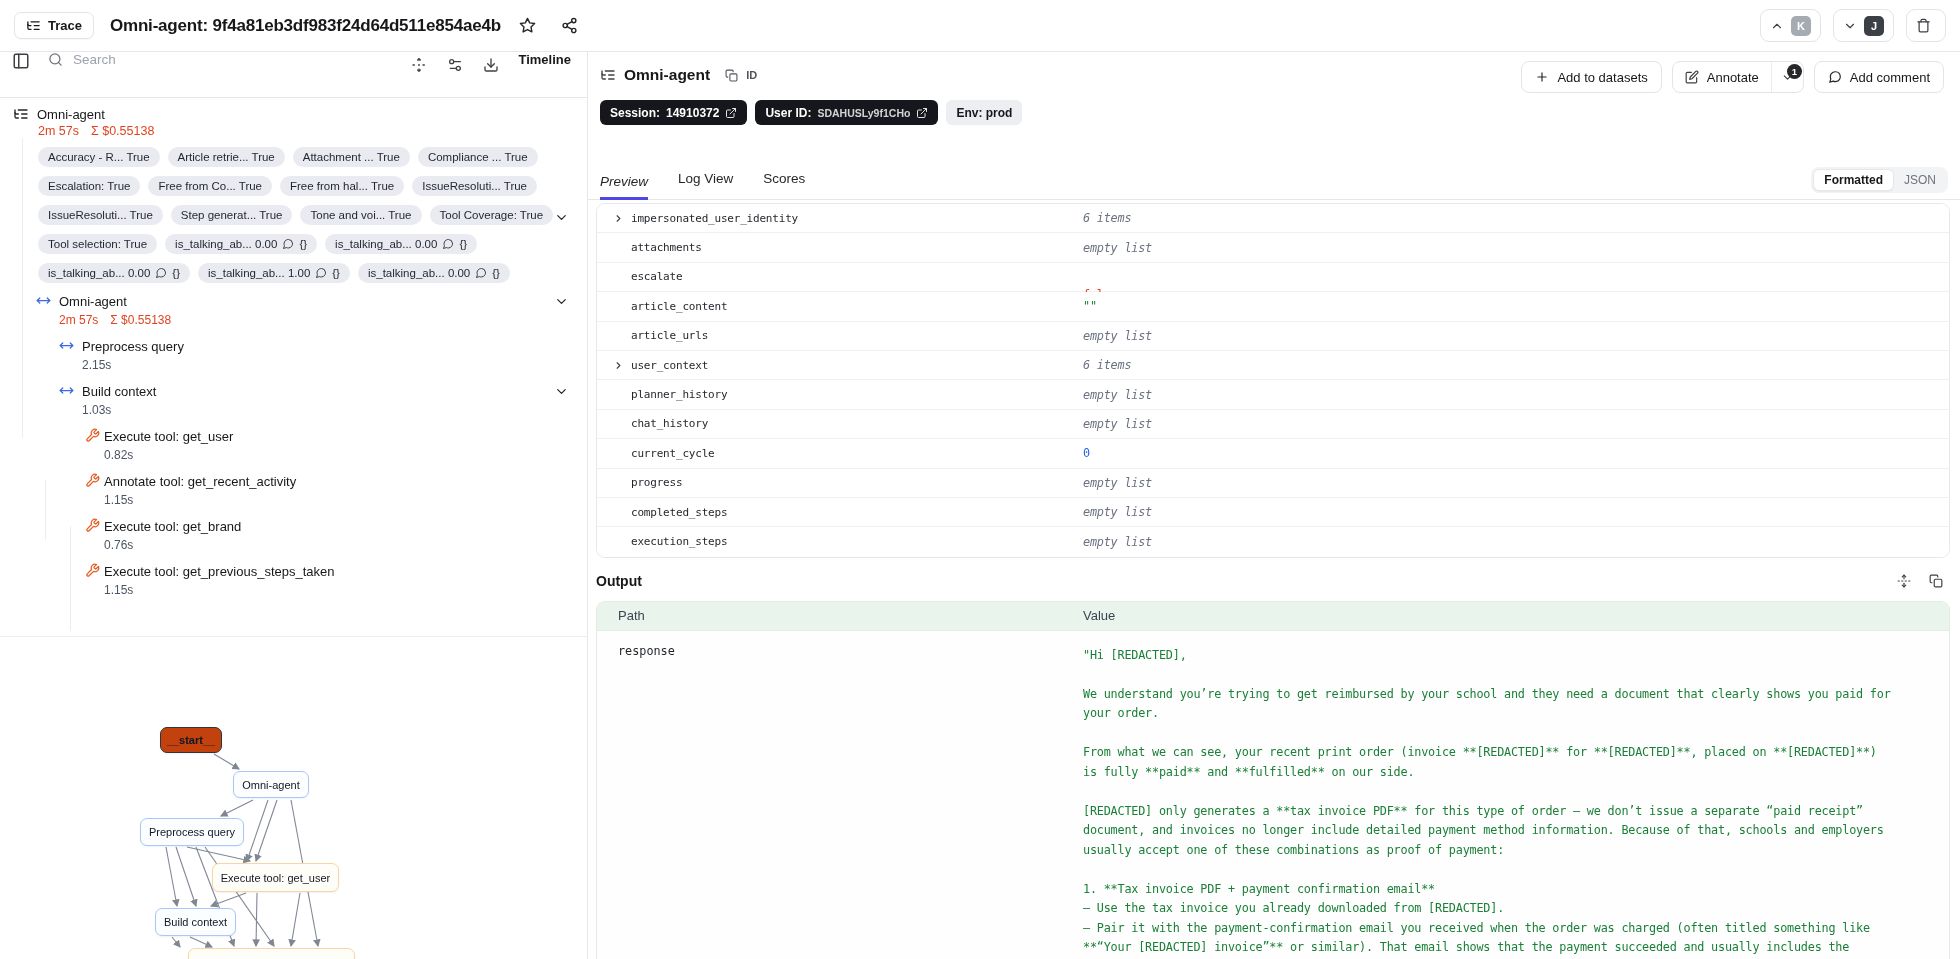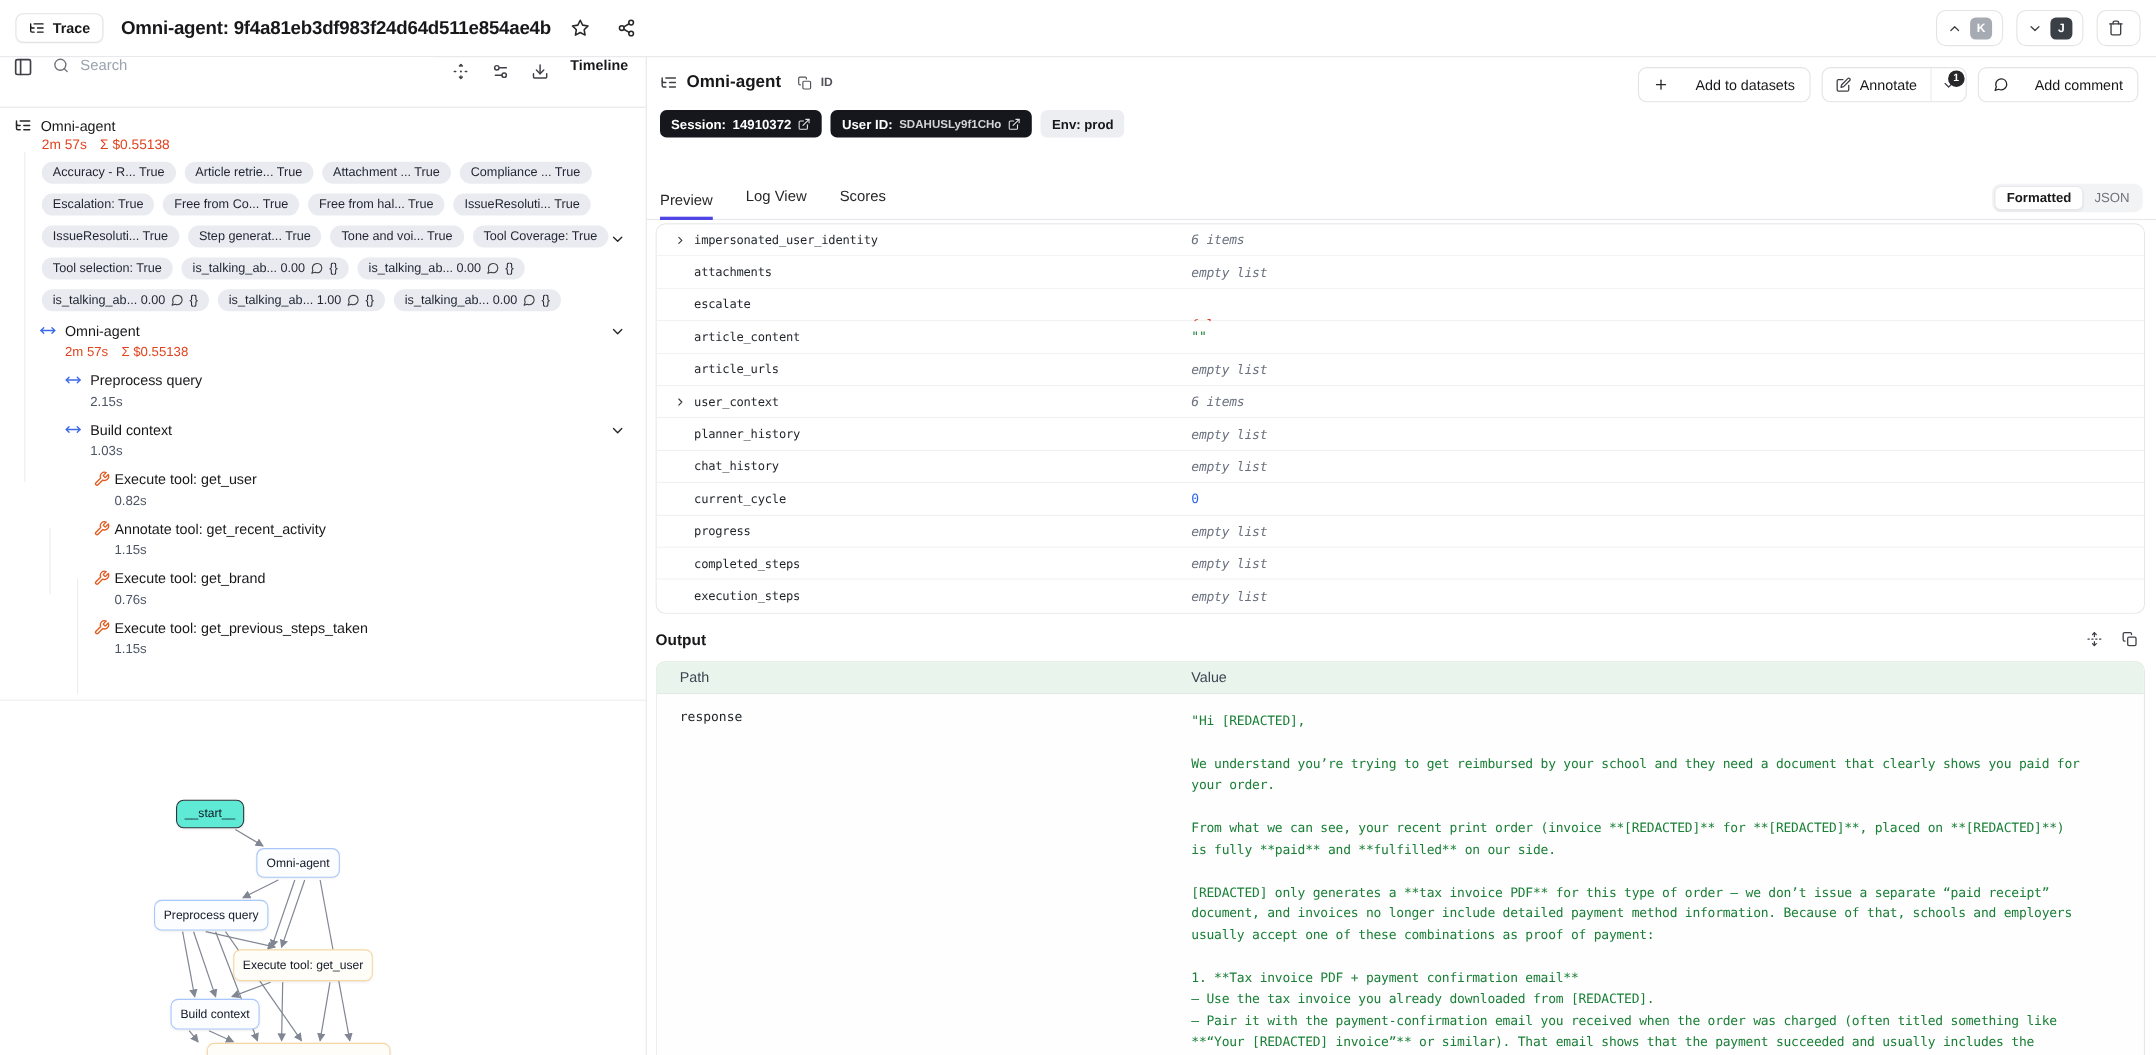--- a/index.html
+++ b/index.html
@@ -84,21 +84,21 @@
   .root-chevron svg { width:15px; height:15px; stroke:currentColor; fill:none; stroke-width:2;
     stroke-linecap:round; stroke-linejoin:round; }
   .guide { position:absolute; width:1px; background:#ebedf0; }
 
   
   .graph-pane { flex:1; position:relative; border-top:1px solid #ebedf0; overflow:hidden; }
   .graph-edges { position:absolute; inset:0; }
   .gnode { position:absolute; display:flex; align-items:center; justify-content:center;
     font-size:11px; color:#111827; border-radius:7px; background:#fff; cursor:pointer;
     box-shadow:0 1px 2px rgba(16,24,40,.06); white-space:nowrap; }
-  .gnode.start { background:#5eead4; border:1.6px solid #2f353d; font-weight:400; }
+  .gnode.start { background:#c2410c; border:1.6px solid #2f353d; font-weight:700; }
   .gnode.blue { background:#fbfdff; border:1.6px solid #a8c7fa; }
   .gnode.orange { background:#fffdf8; border:1.6px solid #f5d7a3; }
 
   
   .main-head { position:relative; padding:9px 14px 0 12px; height:108px; }
   .mh-titlerow { display:flex; align-items:center; gap:8px; height:28px; }
   .mh-titlerow .ic { width:16px; height:16px; color:#3f3f46; }
   .mh-title { font-size:15.5px; font-weight:600; }
   .mh-copy { width:22px; height:22px; border:none; background:transparent; cursor:pointer;
     display:flex; align-items:center; justify-content:center; margin-left:2px; }
@@ -106,42 +106,42 @@
   .mh-idlabel { font-size:11px; font-weight:600; color:#52525b; margin-left:-4px; }
   .mh-time { font-size:13px; margin-top:8px; }
   .mh-badges { display:flex; gap:8px; margin-top:11px;align-items:flex-end; }
   .pill { height:25px; border-radius:6px; display:inline-flex; align-items:center; gap:6px;
     padding:0 10px; font-size:12px; font-weight:600; cursor:pointer; }
   .pill.dark { background:#15171c; color:#fff; }
   .pill.light { background:#eceef2; color:#18181b; cursor:default; }
   .pill .sub { font-size:10.5px; font-weight:700; color:#d4d4d8; }
   .pill .ic { width:12px; height:12px; color:#e4e4e7; }
   .actions { position:absolute; top:9px; right:16px; display:flex; gap:10px; align-items:center; }
-  .abtn { height:32px; display:inline-flex; align-items:center; gap:24px; padding:0 13px;
+  .abtn { height:32px; display:inline-flex; align-items:center; gap:8px; padding:0 13px;
     background:#fff; border:1px solid #e4e4e7; border-radius:8px; font-size:13px; font-weight:500;
     color:#18181b; cursor:pointer; font-family:"Liberation Sans",sans-serif; }
   .abtn .ic { width:14px; height:14px; color:#27272a; }
   .annotate-group { display:inline-flex; align-items:stretch; border:1px solid #e4e4e7;
     border-radius:8px; background:#fff; overflow:visible; }
   .annotate-main { display:inline-flex; align-items:center; gap:8px; padding:0 12px; height:30px;
     font-size:13px; font-weight:500; cursor:pointer; }
   .annotate-main .ic { width:14px; height:14px; }
   .annotate-split { display:inline-flex; align-items:center; border-left:1px solid #ececee;
     padding:0 9px; cursor:pointer; position:relative; }
   .annotate-split .ic { width:13px; height:13px; }
   .count-bubble { position:absolute; top:2px; right:1px; min-width:15px; height:15px; border-radius:8px;
     background:#27272a; color:#fff; font-size:9.5px; font-weight:700; display:flex;
     align-items:center; justify-content:center; padding:0 4px; }
 
   
   .tabs-row { height:40px; border-bottom:1px solid #e6e7ea; display:flex; align-items:flex-end;
     padding:0 14px 0 12px; position:relative; }
   .tab { font-size:13.5px; color:#27272a; padding-bottom:11px; margin-right:30px; cursor:pointer;
     border-bottom:3px solid transparent; margin-bottom:-1px; }
-  .tab.active { border-bottom-color:#4f46e5; padding-bottom:8px; }
+  .tab.active { border-bottom-color:#4f46e5; padding-bottom:8px;font-style:italic; }
   .fmt-toggle { position:absolute; right:12px; bottom:6px; background:#f2f3f5; border-radius:8px;
     padding:2px; display:flex; align-items:center; }
   .fmt-opt { font-size:12px; padding:3px 10px; border-radius:6px; color:#71717a; cursor:pointer;
     background:transparent; border:none; font-family:"Liberation Sans",sans-serif; }
   .fmt-opt.active { background:#fff; color:#18181b; font-weight:600; border:1px solid #e7e7ea;
     box-shadow:0 1px 1px rgba(0,0,0,.04); }
 
   
   .preview-table { margin:3px 10px 0 8px; border:1px solid #e6e7ea; border-radius:9px; overflow:hidden;
     font-family:"DejaVu Sans Mono", monospace; }

